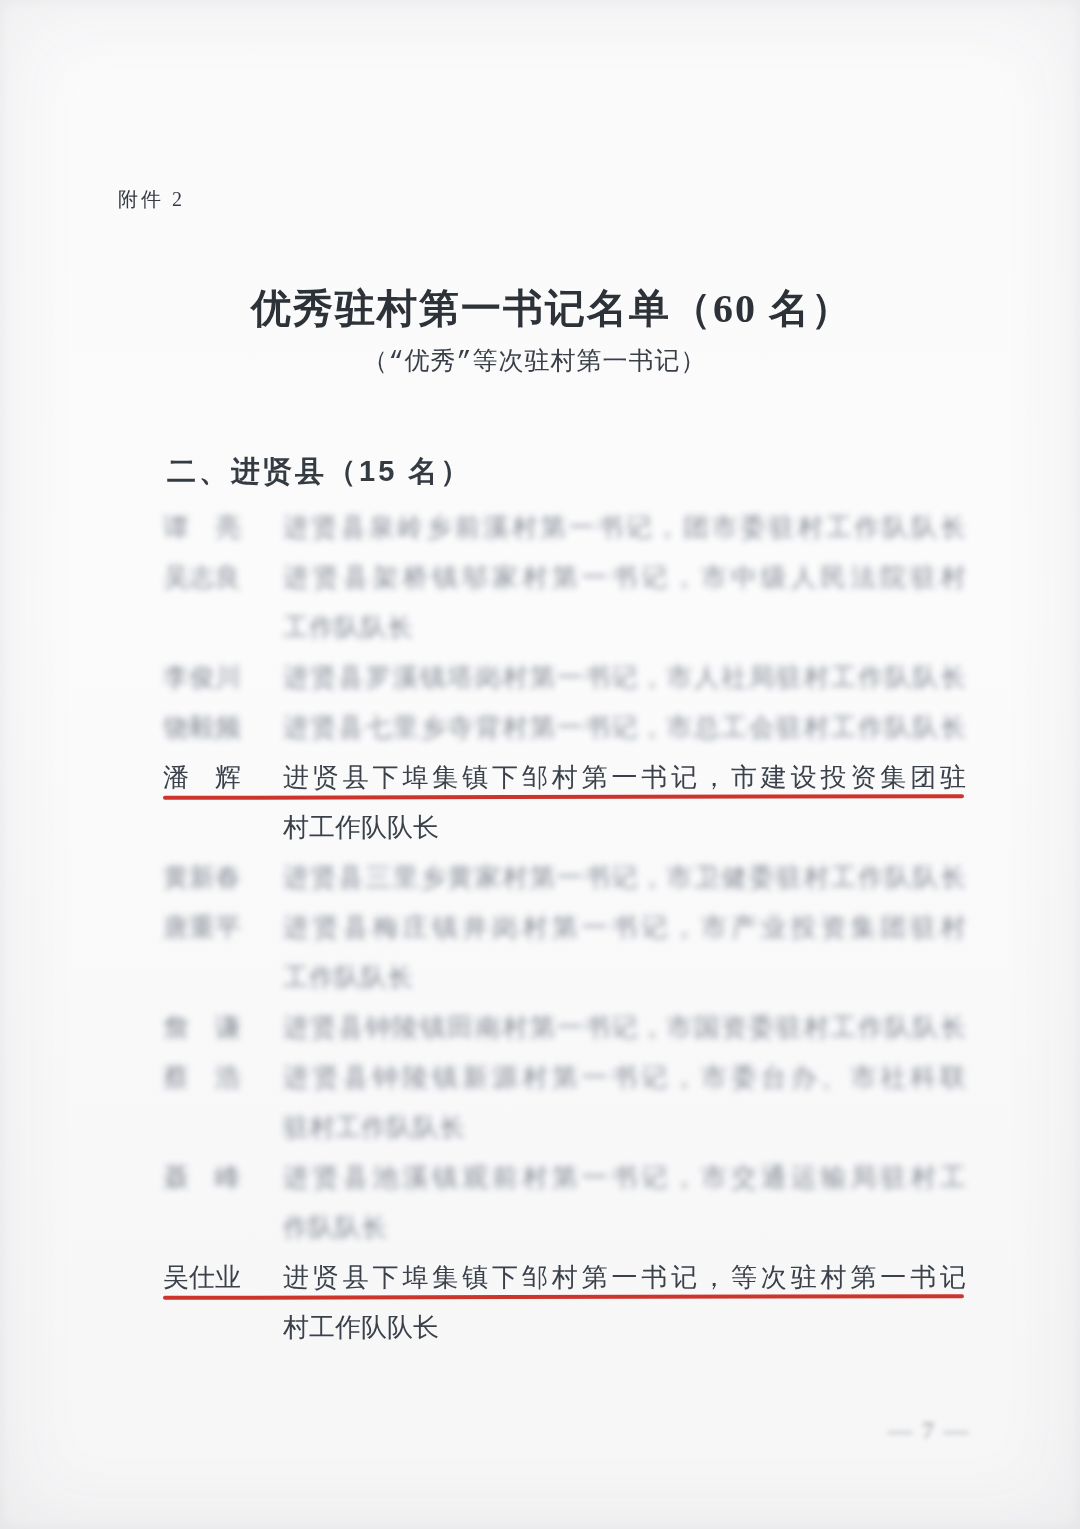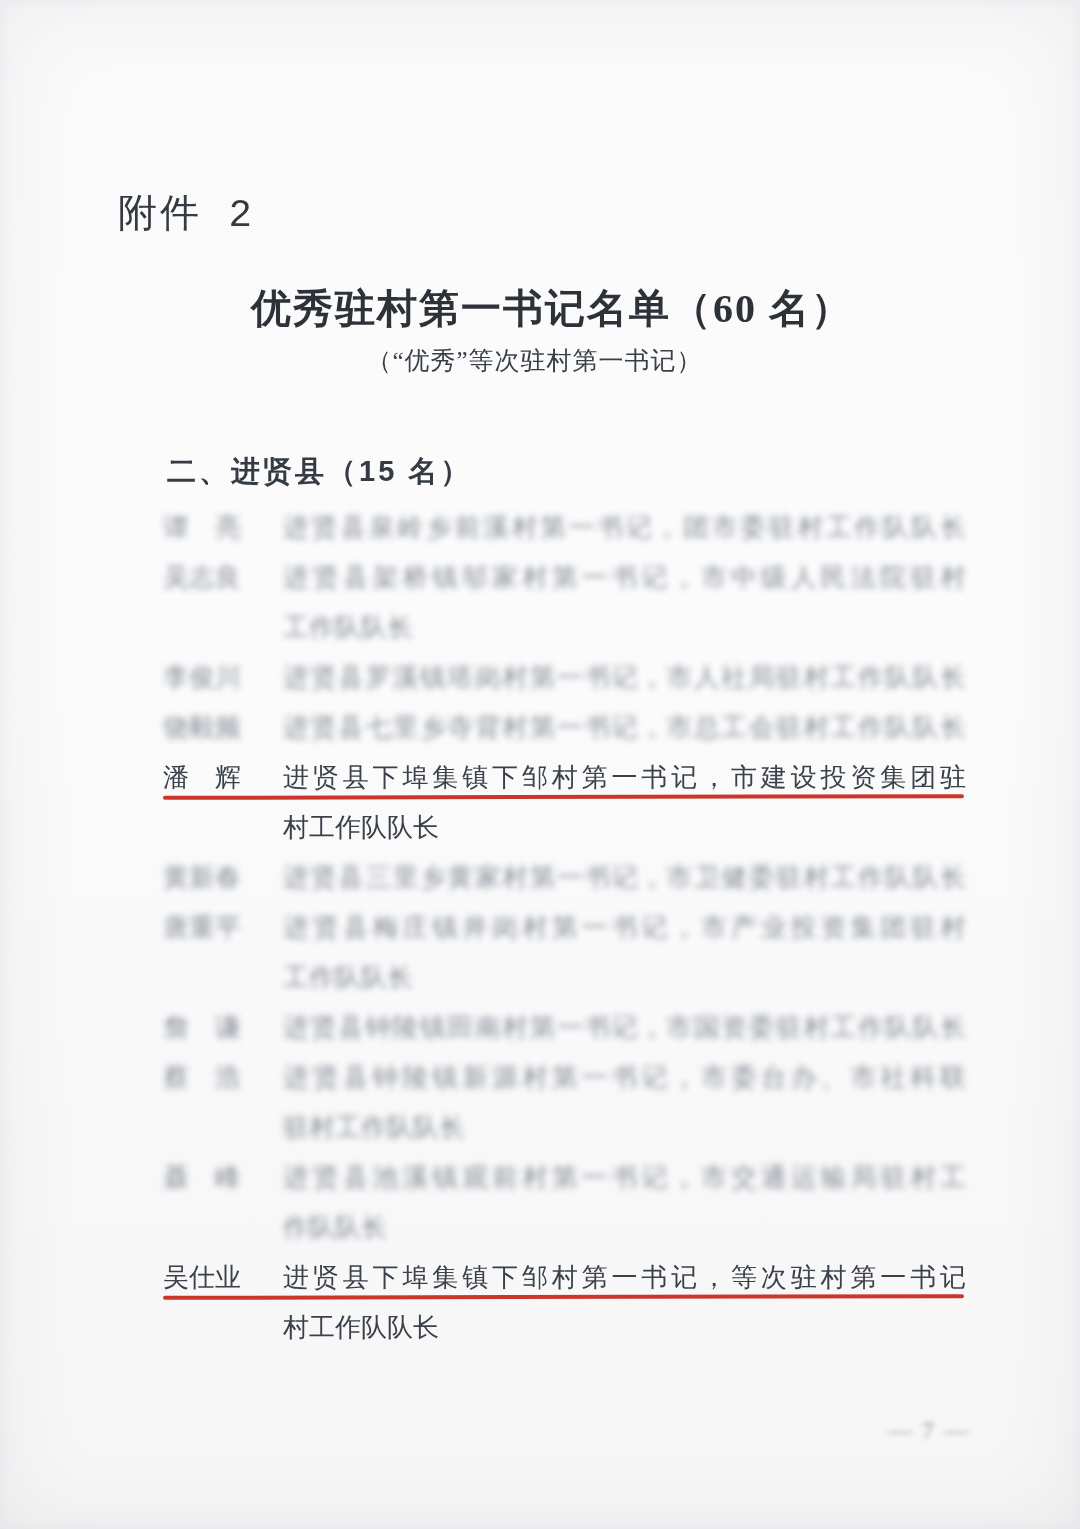--- a/index.html
+++ b/index.html
@@ -11,30 +11,30 @@
     position:relative;
     overflow:hidden;
   }
   .page {
     position:absolute; inset:0;
     background:linear-gradient(180deg,#fafafb 0%,#fbfbfc 40%,#f6f6f7 100%);
     box-shadow:inset 0 0 90px rgba(60,60,70,0.07), inset 0 0 14px rgba(60,60,70,0.04);
   }
   .attachment {
     position:absolute; left:118px; top:186px;
-    font-size:39px; letter-spacing:3px; color:#343a41;font-family:Liberation Mono, monospace;
+    font-size:20px; letter-spacing:3px; color:#343a41;
   }
   .title {
     position:absolute; left:0; right:0; top:281px;
     text-align:center; font-size:40px; font-weight:bold;
     letter-spacing:2px; color:#2d3238;margin-left:24px;
   }
   .subtitle {
     position:absolute; left:0; right:11px; top:344px;
-    text-align:center; font-size:25px; color:#393f47; letter-spacing:1px;
+    text-align:center; font-size:25px; color:#393f47; letter-spacing:1px;font-family:Liberation Mono, monospace;
   }
   .section-heading {
     position:absolute; left:167px; top:452px;
     font-family:"Liberation Sans","DejaVu Sans",sans-serif;
     font-size:29px; font-weight:600; color:#353b42; letter-spacing:3px;
   }
   .list {
     position:absolute; left:163px; top:503px; width:803px;
   }
   .entry { position:relative; }

